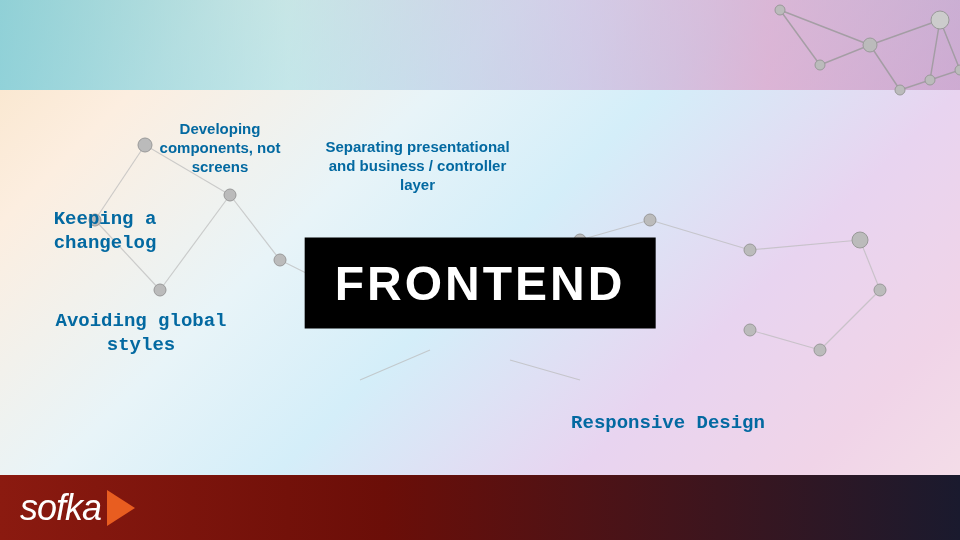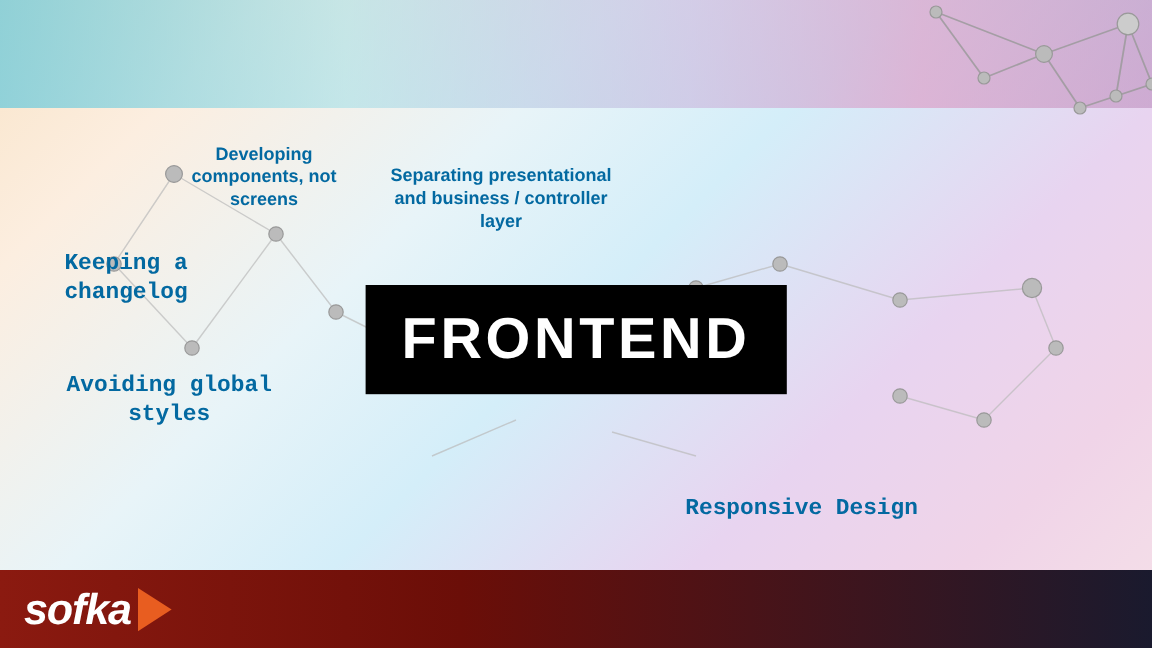--- a/index.html
+++ b/index.html
@@ -61,21 +61,21 @@
 
     .sofka-logo {
       display: flex;
       align-items: center;
       gap: 2px;
     }
 
     .sofka-text {
       color: white;
       font-size: 36px;
-      font-weight: 700;
+      font-weight: 400;
       font-style: italic;
       letter-spacing: -1px;
     }
 
     .sofka-arrow {
       width: 0;
       height: 0;
       border-top: 18px solid transparent;
       border-bottom: 18px solid transparent;
       border-left: 28px solid #e85d20;

